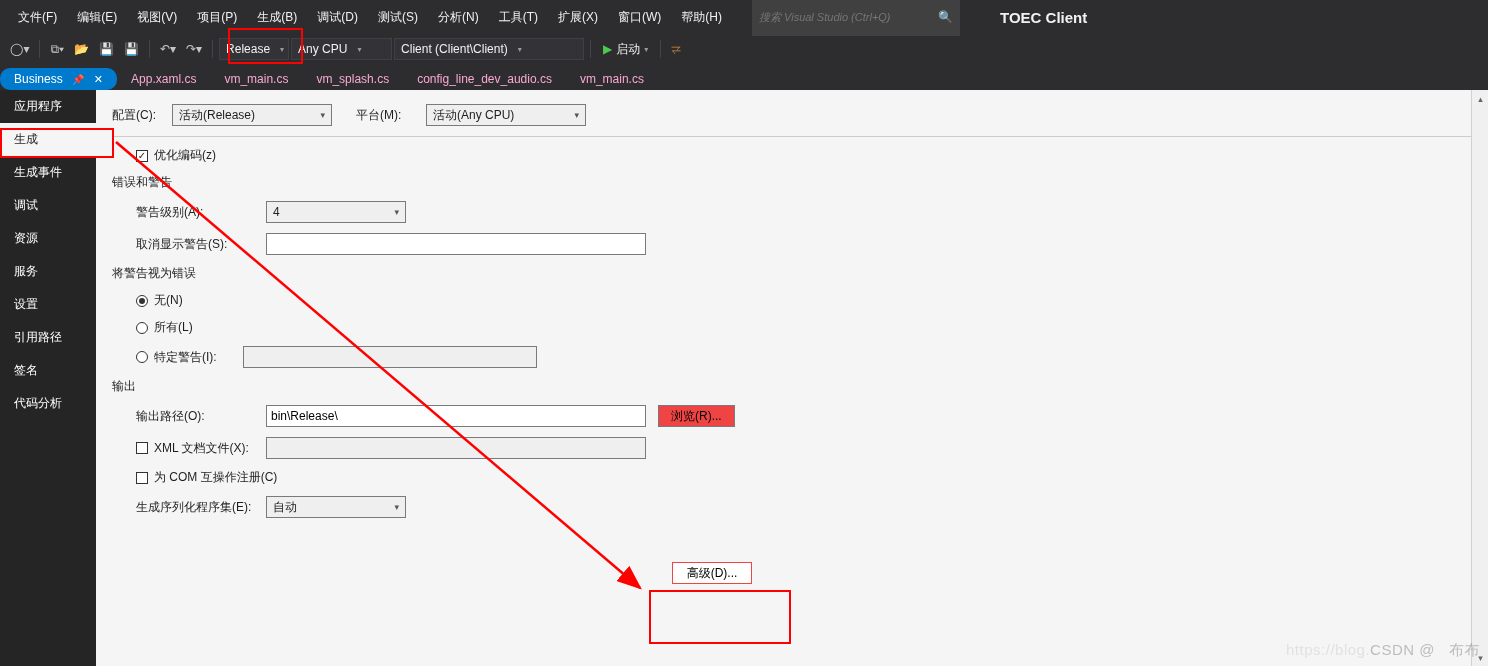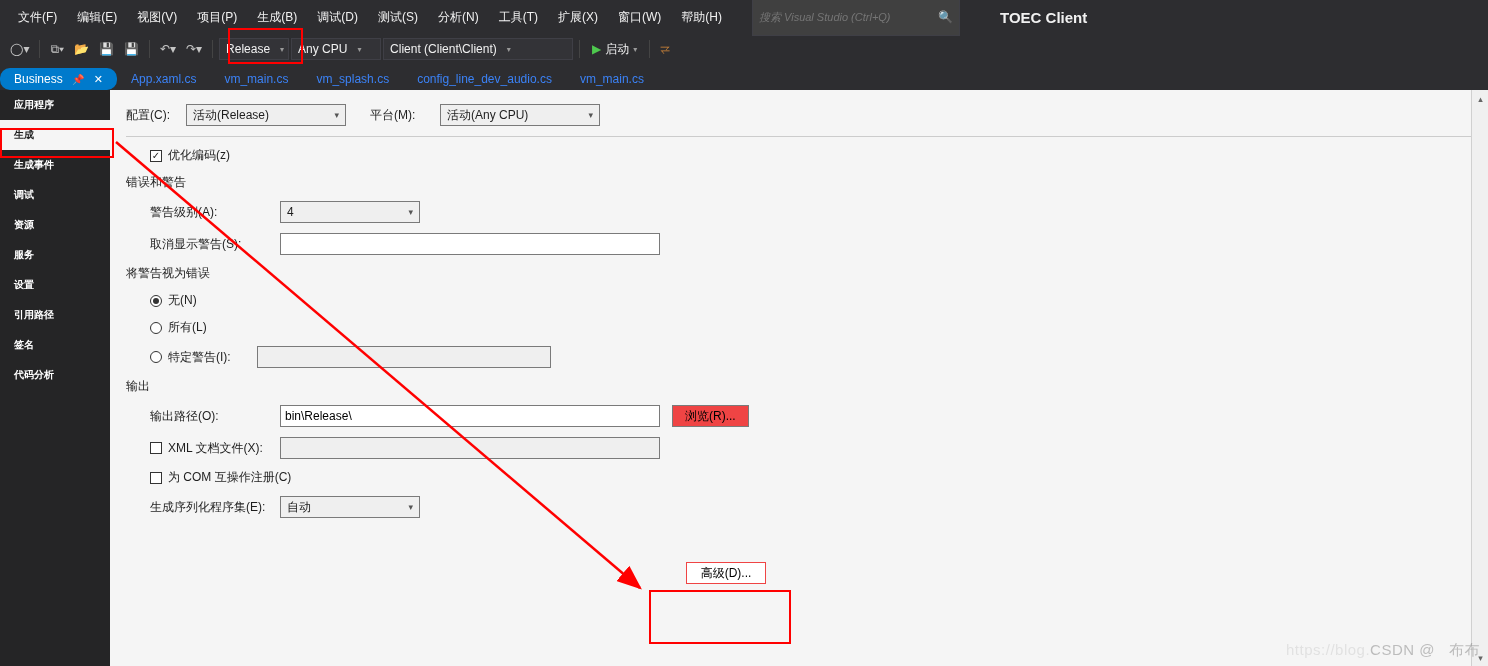--- a/index.html
+++ b/index.html
@@ -13,36 +13,36 @@
 .search-box .search-icon { font-size: 12px; color: #fff; margin-left: 6px; }
 .app-name { font-weight: bold; margin-left: 40px; font-size: 15px; }
 
 
 .toolbar { height: 30px; display: flex; align-items: center; padding: 0 6px; background: #2d2d30; font-size: 12px; gap: 2px; }
 .toolbar .tb-btn { display: inline-flex; align-items: center; padding: 2px 4px; color: #c5c5c5; cursor: pointer; font-size: 12px; }
 .toolbar .tb-sep { width: 1px; height: 18px; background: #444; margin: 0 4px; }
 .toolbar .tb-combo { display: inline-flex; align-items: center; height: 22px; background: #333337; border: 1px solid #3f3f46; padding: 0 6px; color: #f1f1f1; font-size: 12px; cursor: pointer; position: relative; }
 .toolbar .tb-combo .caret { margin-left: 10px; font-size: 8px; color: #999; }
 .combo-release { width: 70px; }
-.combo-cpu { width: 90px; }
+.combo-cpu { width: 101px; }
 .combo-client { width: 190px; }
 .start-btn { display: inline-flex; align-items: center; color: #f1f1f1; padding: 0 6px; cursor: pointer; }
 .start-btn .play { color: #4ec94e; margin-right: 4px; }
 .highlight-release { position: absolute; border: 2px solid red; left: 228px; top: 28px; width: 75px; height: 36px; pointer-events: none; z-index: 50; }
 
 
 .doc-tabs { height: 26px; display: flex; align-items: flex-end; background: #2d2d30; font-size: 12px; }
-.doc-tab { padding: 4px 14px; color: #3b82f6; cursor: pointer; position: relative; }
+.doc-tab { padding: 4px 14px; color: #f9a8d4; cursor: pointer; position: relative; }
 .doc-tab.active { background: #007acc; color: #fff; border-radius: 10px; }
 .doc-tab.active .pin { margin-left: 6px; font-size: 10px; }
 .doc-tab.active .close { margin-left: 6px; font-size: 11px; }
 
 
 .workspace { display: flex; height: calc(100% - 90px); }
-.sidebar { width: 110px; background: #252526; color: #fff; font-size: 10px; font-weight: bold; }
+.sidebar { width: 96px; background: #252526; color: #fff; font-size: 12px; }
 .sidebar .side-item { padding: 8px 14px; cursor: pointer; }
 .sidebar .side-item.active { background: #f5f5f5; color: #1e1e1e; }
 .highlight-build { position: absolute; border: 2px solid red; left: 0; top: 128px; width: 114px; height: 30px; pointer-events: none; z-index: 50; }
 
 .content { flex: 1; background: #f5f5f5; color: #1e1e1e; position: relative; overflow: hidden; }
 .content-inner { padding: 14px 16px 40px 16px; font-size: 12px; }
 .row { display: flex; align-items: center; margin-bottom: 10px; }
 .field-label { width: 130px; }
 .combo { display: inline-flex; align-items: center; justify-content: space-between; height: 22px; border: 1px solid #7a7a7a; background: #efefef; padding: 0 6px; font-size: 12px; cursor: pointer; gap: 23px; }
 .combo .caret { font-size: 9px; color: #555; margin-left: 8px; }

